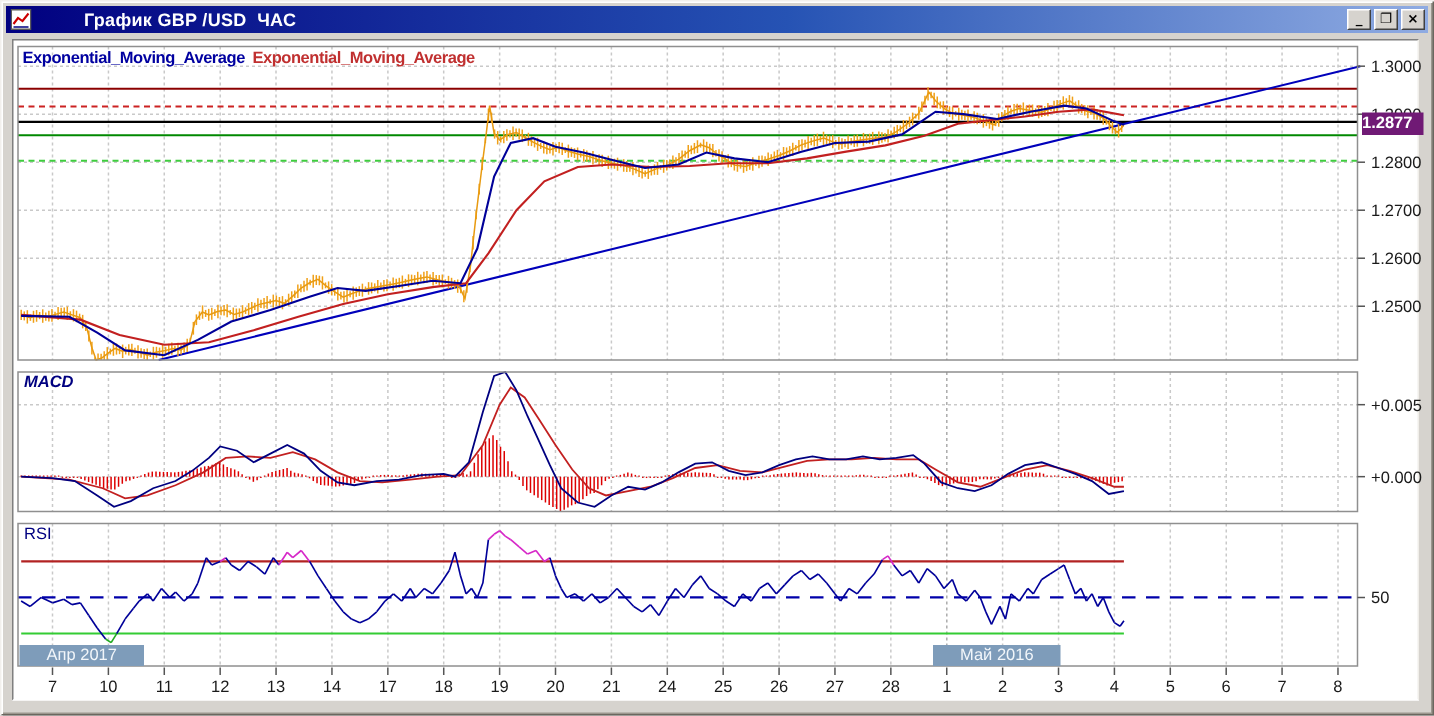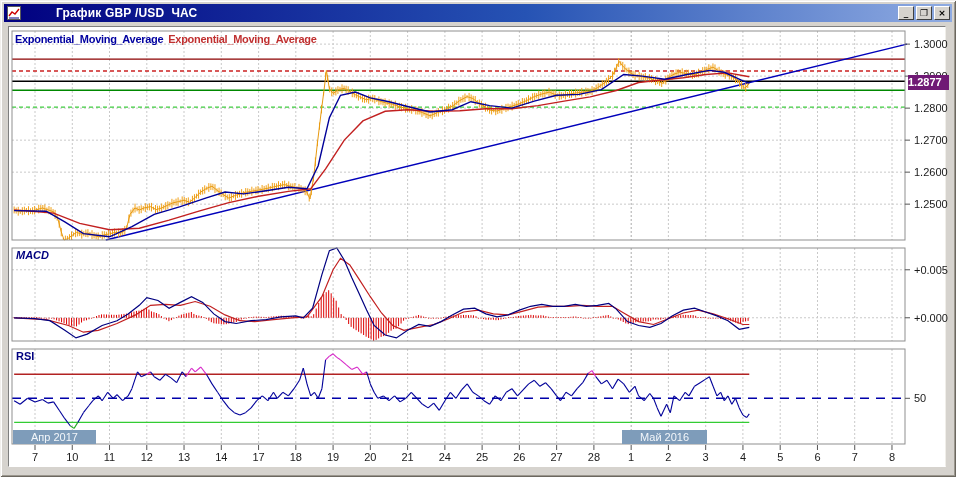--- a/index.html
+++ b/index.html
@@ -16,21 +16,21 @@
     border-top:1px solid #fff;border-left:1px solid #fff;border-right:1px solid #404040;border-bottom:1px solid #404040;
     font-size:9px;font-weight:bold;line-height:12px;text-align:center;cursor:default;box-sizing:border-box;font-family:"DejaVu Sans",sans-serif;}
   #client{position:absolute;left:8px;top:26px;width:938px;height:441px;background:#FFFFFF;
     border-top:1px solid #7F7F7F;border-left:1px solid #7F7F7F;border-bottom:1px solid #FFFFFF;border-right:1px solid #F0EEE9;box-sizing:border-box;}
   #chart-canvas{position:absolute;left:0;top:0;}
   .overlay{position:absolute;font-size:11px;line-height:12px;}
   #legend-row{left:15px;top:33px;font-weight:bold;letter-spacing:-0.3px;}
   #legend-ema-fast{color:#0000A0;}
   #legend-ema-slow{color:#C03030;margin-left:5px;}
   #macd-label{left:16px;top:249px;color:#000080;font-weight:bold;font-style:italic;}
-  #rsi-label{left:16px;top:350px;color:#000080;font-weight:bold;}
+  #rsi-label{left:16px;top:350px;color:#000080;font-weight:normal;}
   .month-badge{top:430px;height:14px;background:#7E9CBA;color:#F2F6FA;padding:0 18px;line-height:14px;font-size:11px;}
   #badge-apr{left:13px;}
   #badge-may{left:622px;}
   #price-badge{left:908px;top:75px;width:41px;height:15px;background:#701a75;color:#FFFFFF;
     font-weight:bold;text-align:left;line-height:15px;font-size:11px;}
 </style>
 </head>
 <body>
 
 <div id="window">

